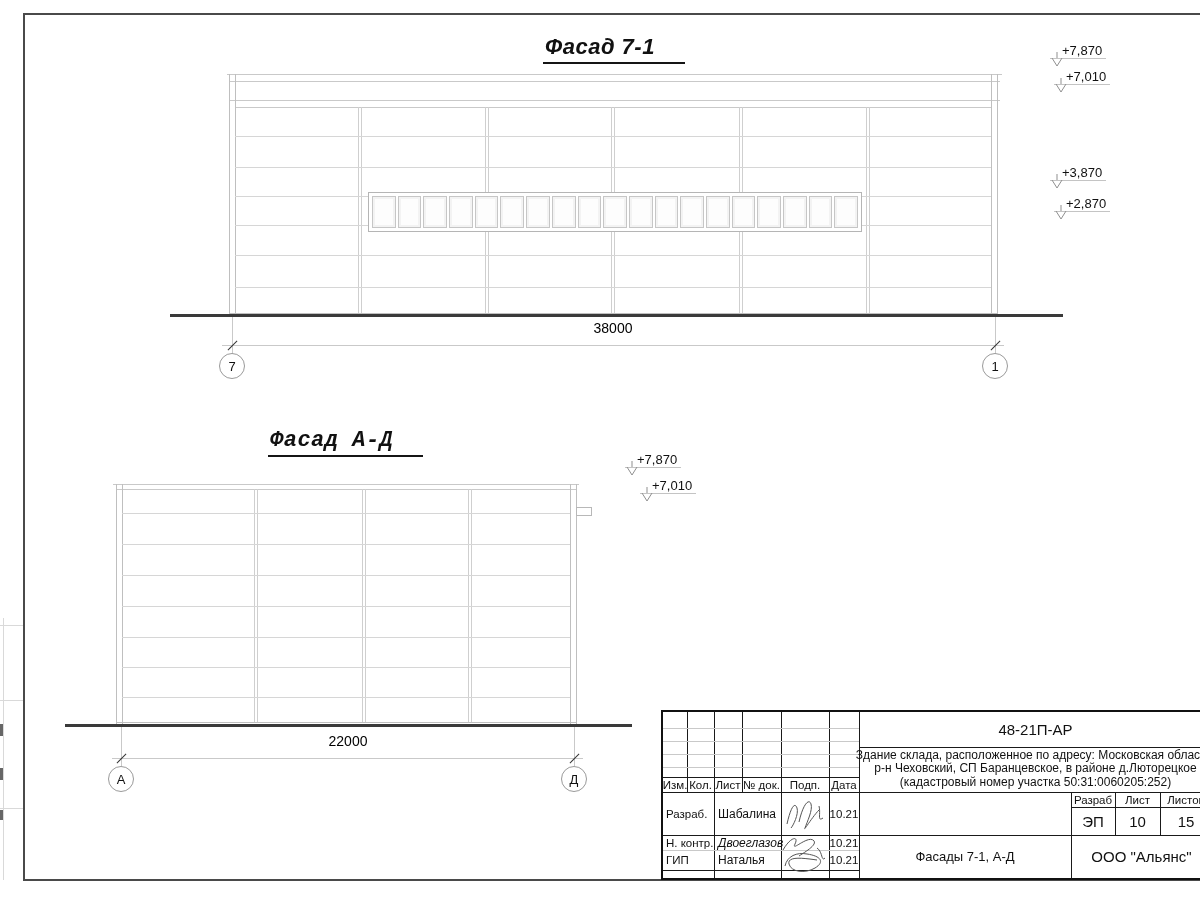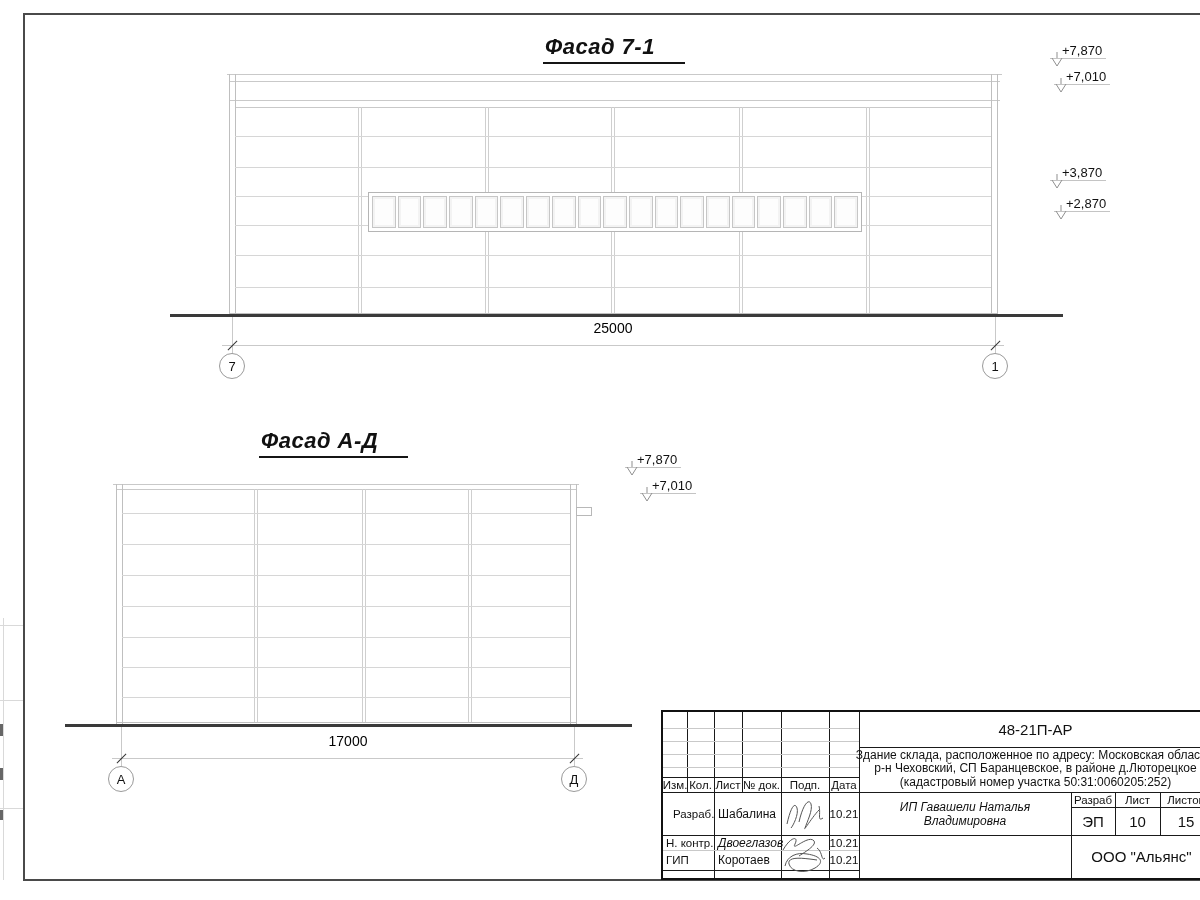--- a/index.html
+++ b/index.html
@@ -106,21 +106,21 @@
     </div>
 </div>
 
 <div class="ground" style="left:170px;top:314px;width:893px;"></div>
 
 <div class="extline" style="left:232px;top:317px;height:37px;"></div>
 <div class="extline" style="left:995px;top:317px;height:37px;"></div>
 <div class="dimline" style="left:222px;top:345px;width:782px;"></div>
 <div class="tick" style="left:226px;top:345px;"></div>
 <div class="tick" style="left:989px;top:345px;"></div>
-<div class="dimtext" style="left:563px;top:320px;">25000</div>
+<div class="dimtext" style="left:563px;top:320px;">38000</div>
 <div class="bubble" style="left:219px;top:353px;">7</div>
 <div class="bubble" style="left:982px;top:353px;">1</div>
 
 <div class="lvl" style="left:1050px;top:43px;">
   <span class="t">+7,870</span>
   <span class="u"></span>
   <svg width="14" height="16" viewBox="0 0 14 16">
       <path d="M7 0 L7 6 M2 6 L7 14 L12 6" fill="none" stroke="#8f8f8f" stroke-width="1"></path>
     </svg>
 </div>
@@ -139,21 +139,21 @@
     </svg>
 </div>
 <div class="lvl" style="left:1054px;top:196px;">
   <span class="t">+2,870</span>
   <span class="u"></span>
   <svg width="14" height="16" viewBox="0 0 14 16">
       <path d="M7 0 L7 6 M2 6 L7 14 L12 6" fill="none" stroke="#8f8f8f" stroke-width="1"></path>
     </svg>
 </div>
 
-<div class="fig-title" style="left:259px;top:428px;">Фасад А-Д</div>
+<div class="fig-title" style="left:268px;top:428px;font-family:Liberation Mono, monospace;">Фасад А-Д</div>
 
 <div class="hl band" style="left:113px;top:484px;width:466px;"></div>
 <div class="hl band" style="left:116px;top:489px;width:460px;"></div>
 <div class="vl edge" style="left:116px;top:484px;height:241px;"></div>
 <div class="vl edge" style="left:122px;top:484px;height:241px;"></div>
 <div class="vl edge" style="left:570px;top:484px;height:241px;"></div>
 <div class="vl edge" style="left:576px;top:484px;height:241px;"></div>
 <div class="colline" style="left:254px;top:489px;height:233px;"></div>
 <div class="colline" style="left:362px;top:489px;height:233px;"></div>
 <div class="colline" style="left:468px;top:489px;height:233px;"></div>
@@ -166,21 +166,21 @@
 <div class="hl" style="left:122px;top:697px;width:448px;"></div>
 <div class="hl edge" style="left:116px;top:722px;width:460px;"></div>
 <div class="abs" style="left:576px;top:507px;width:16px;height:9px;border:1px solid #b8b8b8;background:#fff;box-sizing:border-box;"></div>
 <div class="ground" style="left:65px;top:724px;width:567px;"></div>
 
 <div class="extline" style="left:121px;top:727px;height:39px;"></div>
 <div class="extline" style="left:574px;top:727px;height:39px;"></div>
 <div class="dimline" style="left:112px;top:758px;width:471px;"></div>
 <div class="tick" style="left:115px;top:758px;"></div>
 <div class="tick" style="left:568px;top:758px;"></div>
-<div class="dimtext" style="left:298px;top:733px;">17000</div>
+<div class="dimtext" style="left:298px;top:733px;">22000</div>
 <div class="bubble" style="left:108px;top:766px;">А</div>
 <div class="bubble" style="left:561px;top:766px;">Д</div>
 
 <div class="lvl" style="left:625px;top:452px;">
   <span class="t">+7,870</span>
   <span class="u"></span>
   <svg width="14" height="16" viewBox="0 0 14 16">
       <path d="M7 0 L7 6 M2 6 L7 14 L12 6" fill="none" stroke="#8f8f8f" stroke-width="1"></path>
     </svg>
 </div>
@@ -217,42 +217,42 @@
   <div class="dh" style="left:0;top:123px;width:549px;"></div>
   <div class="dh" style="left:0;top:158px;width:196px;"></div>
 
   <div class="cell" style="left:0;top:65px;width:24px;height:15px;">Изм.</div>
   <div class="cell" style="left:24px;top:65px;width:27px;height:15px;">Кол.</div>
   <div class="cell" style="left:51px;top:65px;width:28px;height:15px;">Лист</div>
   <div class="cell" style="left:79px;top:65px;width:39px;height:15px;">№ док.</div>
   <div class="cell" style="left:118px;top:65px;width:48px;height:15px;">Подп.</div>
   <div class="cell" style="left:166px;top:65px;width:30px;height:15px;">Дата</div>
 
-  <div class="cell lft" style="left:10px;top:80px;width:48px;height:43px;">Разраб.</div>
+  <div class="cell lft" style="left:3px;top:80px;width:48px;height:43px;">Разраб.</div>
   <div class="cell lft" style="left:55px;top:80px;width:62px;height:43px;font-size:12px;">Шабалина</div>
   <div class="cell" style="left:166px;top:80px;width:30px;height:43px;">10.21</div>
   <div class="cell lft" style="left:3px;top:123px;width:48px;height:15px;">Н. контр.</div>
   <div class="cell lft" style="left:55px;top:123px;width:62px;height:15px;font-size:12px;font-style:italic;">Двоеглазов</div>
   <div class="cell" style="left:166px;top:123px;width:30px;height:15px;">10.21</div>
   <div class="cell lft" style="left:3px;top:138px;width:48px;height:20px;">ГИП</div>
-  <div class="cell lft" style="left:55px;top:138px;width:62px;height:20px;font-size:12px;">Коротаев</div>
+  <div class="cell lft" style="left:55px;top:138px;width:62px;height:20px;font-size:12px;">Наталья</div>
   <div class="cell" style="left:166px;top:138px;width:30px;height:20px;">10.21</div>
 
   <svg class="sig" style="left:120px;top:84px;" width="46" height="38" viewBox="0 0 46 38">
     <path d="M4 28 C8 10 12 6 14 12 C16 18 10 30 8 32 M16 26 C20 8 26 2 28 8 C30 14 24 26 22 32 C20 36 30 20 36 14 M36 10 C38 18 34 26 40 22" fill="none" stroke="#555" stroke-width="1"></path>
   </svg>
   <svg class="sig" style="left:114px;top:120px;" width="56" height="44" viewBox="0 0 56 44">
     <path d="M6 18 C14 4 22 4 18 12 C14 20 30 4 36 8 C42 12 28 20 22 24 M8 34 C10 24 20 20 30 22 C44 24 48 30 38 36 C28 42 14 40 12 32 C10 24 26 26 40 28 M40 16 C46 20 44 30 48 26" fill="none" stroke="#555" stroke-width="1"></path>
   </svg>
 
   <div class="cell" style="left:196px;top:0;width:353px;height:35px;font-size:15px;">48-21П-АР</div>
   <div class="cell" style="left:196px;top:35px;width:353px;height:15px;font-size:12px;white-space:nowrap;">Здание склада, расположенное по адресу: Московская область,</div>
   <div class="cell" style="left:196px;top:49px;width:353px;height:14px;font-size:12px;white-space:nowrap;">р-н Чеховский, СП Баранцевское, в районе д.Люторецкое</div>
   <div class="cell" style="left:196px;top:63px;width:353px;height:14px;font-size:12px;white-space:nowrap;">(кадастровый номер участка 50:31:0060205:252)</div>
-  <div class="cell" style="left:196px;top:80px;width:212px;height:43px;font-size:12px;font-style:italic;">ИП Гавашели Наталья Владимировна</div>
   <div class="cell" style="left:408px;top:80px;width:44px;height:15px;">Разраб</div>
   <div class="cell" style="left:452px;top:80px;width:45px;height:15px;">Лист</div>
   <div class="cell" style="left:497px;top:80px;width:52px;height:15px;">Листов</div>
   <div class="cell" style="left:408px;top:95px;width:44px;height:28px;font-size:15px;">ЭП</div>
   <div class="cell" style="left:452px;top:95px;width:45px;height:28px;font-size:15px;">10</div>
   <div class="cell" style="left:497px;top:95px;width:52px;height:28px;font-size:15px;">15</div>
+  <div class="cell" style="left:196px;top:123px;width:212px;height:43px;font-size:13px;">Фасады 7-1, А-Д</div>
   <div class="cell" style="left:408px;top:123px;width:141px;height:43px;font-size:15px;">ООО "Альянс"</div>
 </div>
 
 </body></html>

